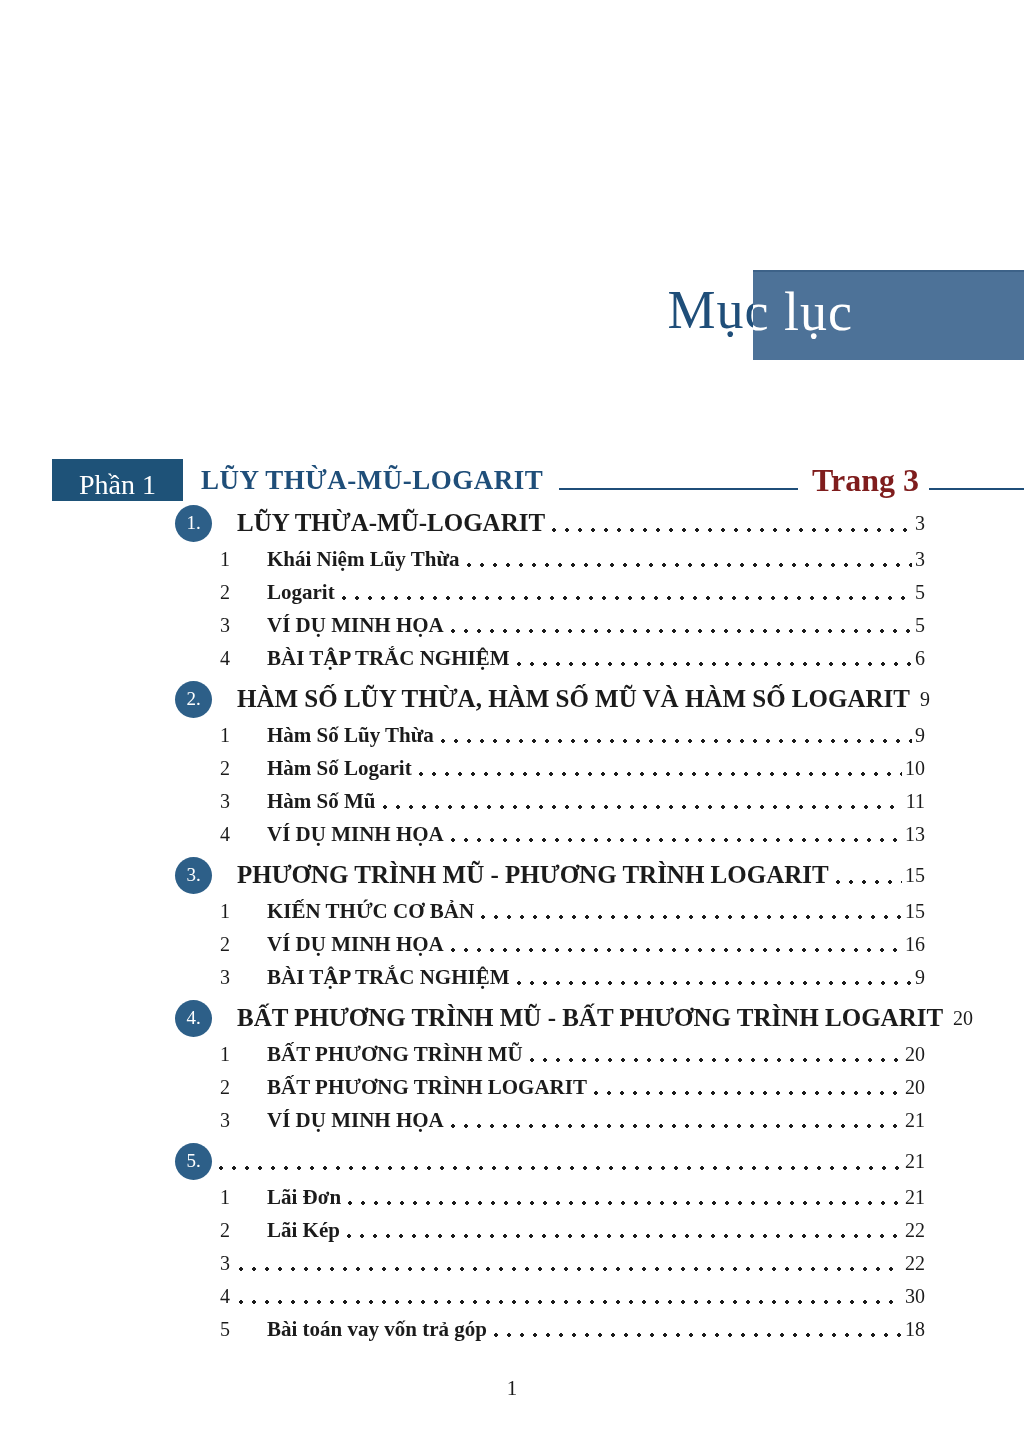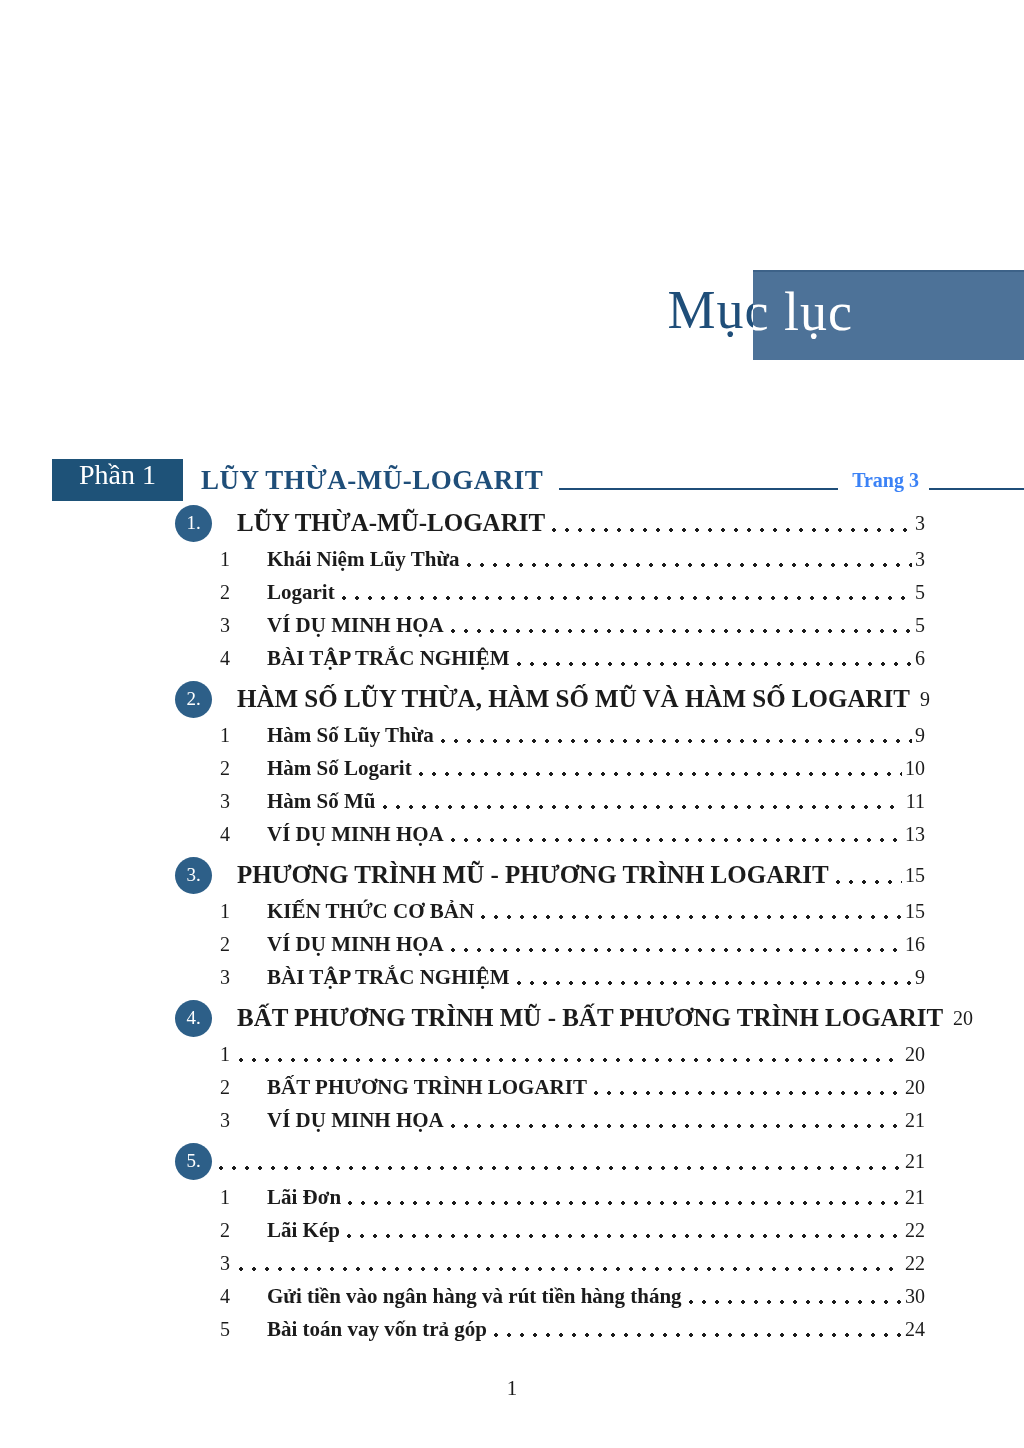--- a/index.html
+++ b/index.html
@@ -27,34 +27,34 @@
     position: absolute; top: 13px; right: 171px; color: #ffffff;
   }
 
   
   .part-header {
     position: absolute; left: 52px; right: 0; top: 459px; height: 42px;
     display: flex; align-items: center;
   }
   .part-box {
     background: #1e5278; color: #ffffff; width: 131px; height: 42px;
-    display: flex; align-items: flex-start; justify-content: center;
+    display: flex; align-items: flex-end; justify-content: center;
     font-size: 28px; flex: none;
   }
   .part-title {
     color: #1f4e79; font-weight: bold; font-size: 27px;
     margin-left: 18px; white-space: nowrap; letter-spacing: 0.5px;
   }
   .hrule {
     height: 2.5px; background: #1f4e79; position: relative; top: 9px;
   }
   .rule-mid { flex: 1; margin: 0 14px 0 16px; }
   .rule-end { width: 95px; margin-left: 10px; flex: none; }
   .trang-label {
-    color: #3b82f6; font-weight: bold; font-size: 20px; white-space: nowrap;
+    color: #7f1d1d; font-weight: bold; font-size: 32px; white-space: nowrap;
   }
 
   
   .toc { position: absolute; left: 175px; top: 503px; width: 750px; }
   .sec-row {
     display: flex; align-items: center; height: 40px; margin-top: 4px;
   }
   .sec-row:first-child { margin-top: 0; }
   .badge {
     width: 37px; height: 37px; border-radius: 50%; background: #2d5f88;
@@ -206,20 +206,21 @@
   <div class="sec-row">
     <span class="badge">
         <span>4.</span>
       </span>
     <span class="sec-title">BẤT PHƯƠNG TRÌNH MŨ - BẤT PHƯƠNG TRÌNH LOGARIT</span>
     <span class="dots"></span>
     <span class="page-num">20</span>
   </div>
   <div class="sub-row">
     <span class="sub-num">1</span>
+    <span class="sub-title">BẤT PHƯƠNG TRÌNH MŨ</span>
     <span class="dots"></span>
     <span class="page-num">20</span>
   </div>
   <div class="sub-row">
     <span class="sub-num">2</span>
     <span class="sub-title">BẤT PHƯƠNG TRÌNH LOGARIT</span>
     <span class="dots"></span>
     <span class="page-num">20</span>
   </div>
   <div class="sub-row">
@@ -248,26 +249,25 @@
     <span class="dots"></span>
     <span class="page-num">22</span>
   </div>
   <div class="sub-row">
     <span class="sub-num">3</span>
     <span class="dots"></span>
     <span class="page-num">22</span>
   </div>
   <div class="sub-row">
     <span class="sub-num">4</span>
-    <span class="sub-title">Gửi tiền vào ngân hàng và rút tiền hàng tháng</span>
     <span class="dots"></span>
     <span class="page-num">30</span>
   </div>
   <div class="sub-row">
     <span class="sub-num">5</span>
     <span class="sub-title">Bài toán vay vốn trả góp</span>
     <span class="dots"></span>
-    <span class="page-num">24</span>
+    <span class="page-num">18</span>
   </div>
 
 </div>
 
 <div class="footer">1</div>
 
 </body></html>

